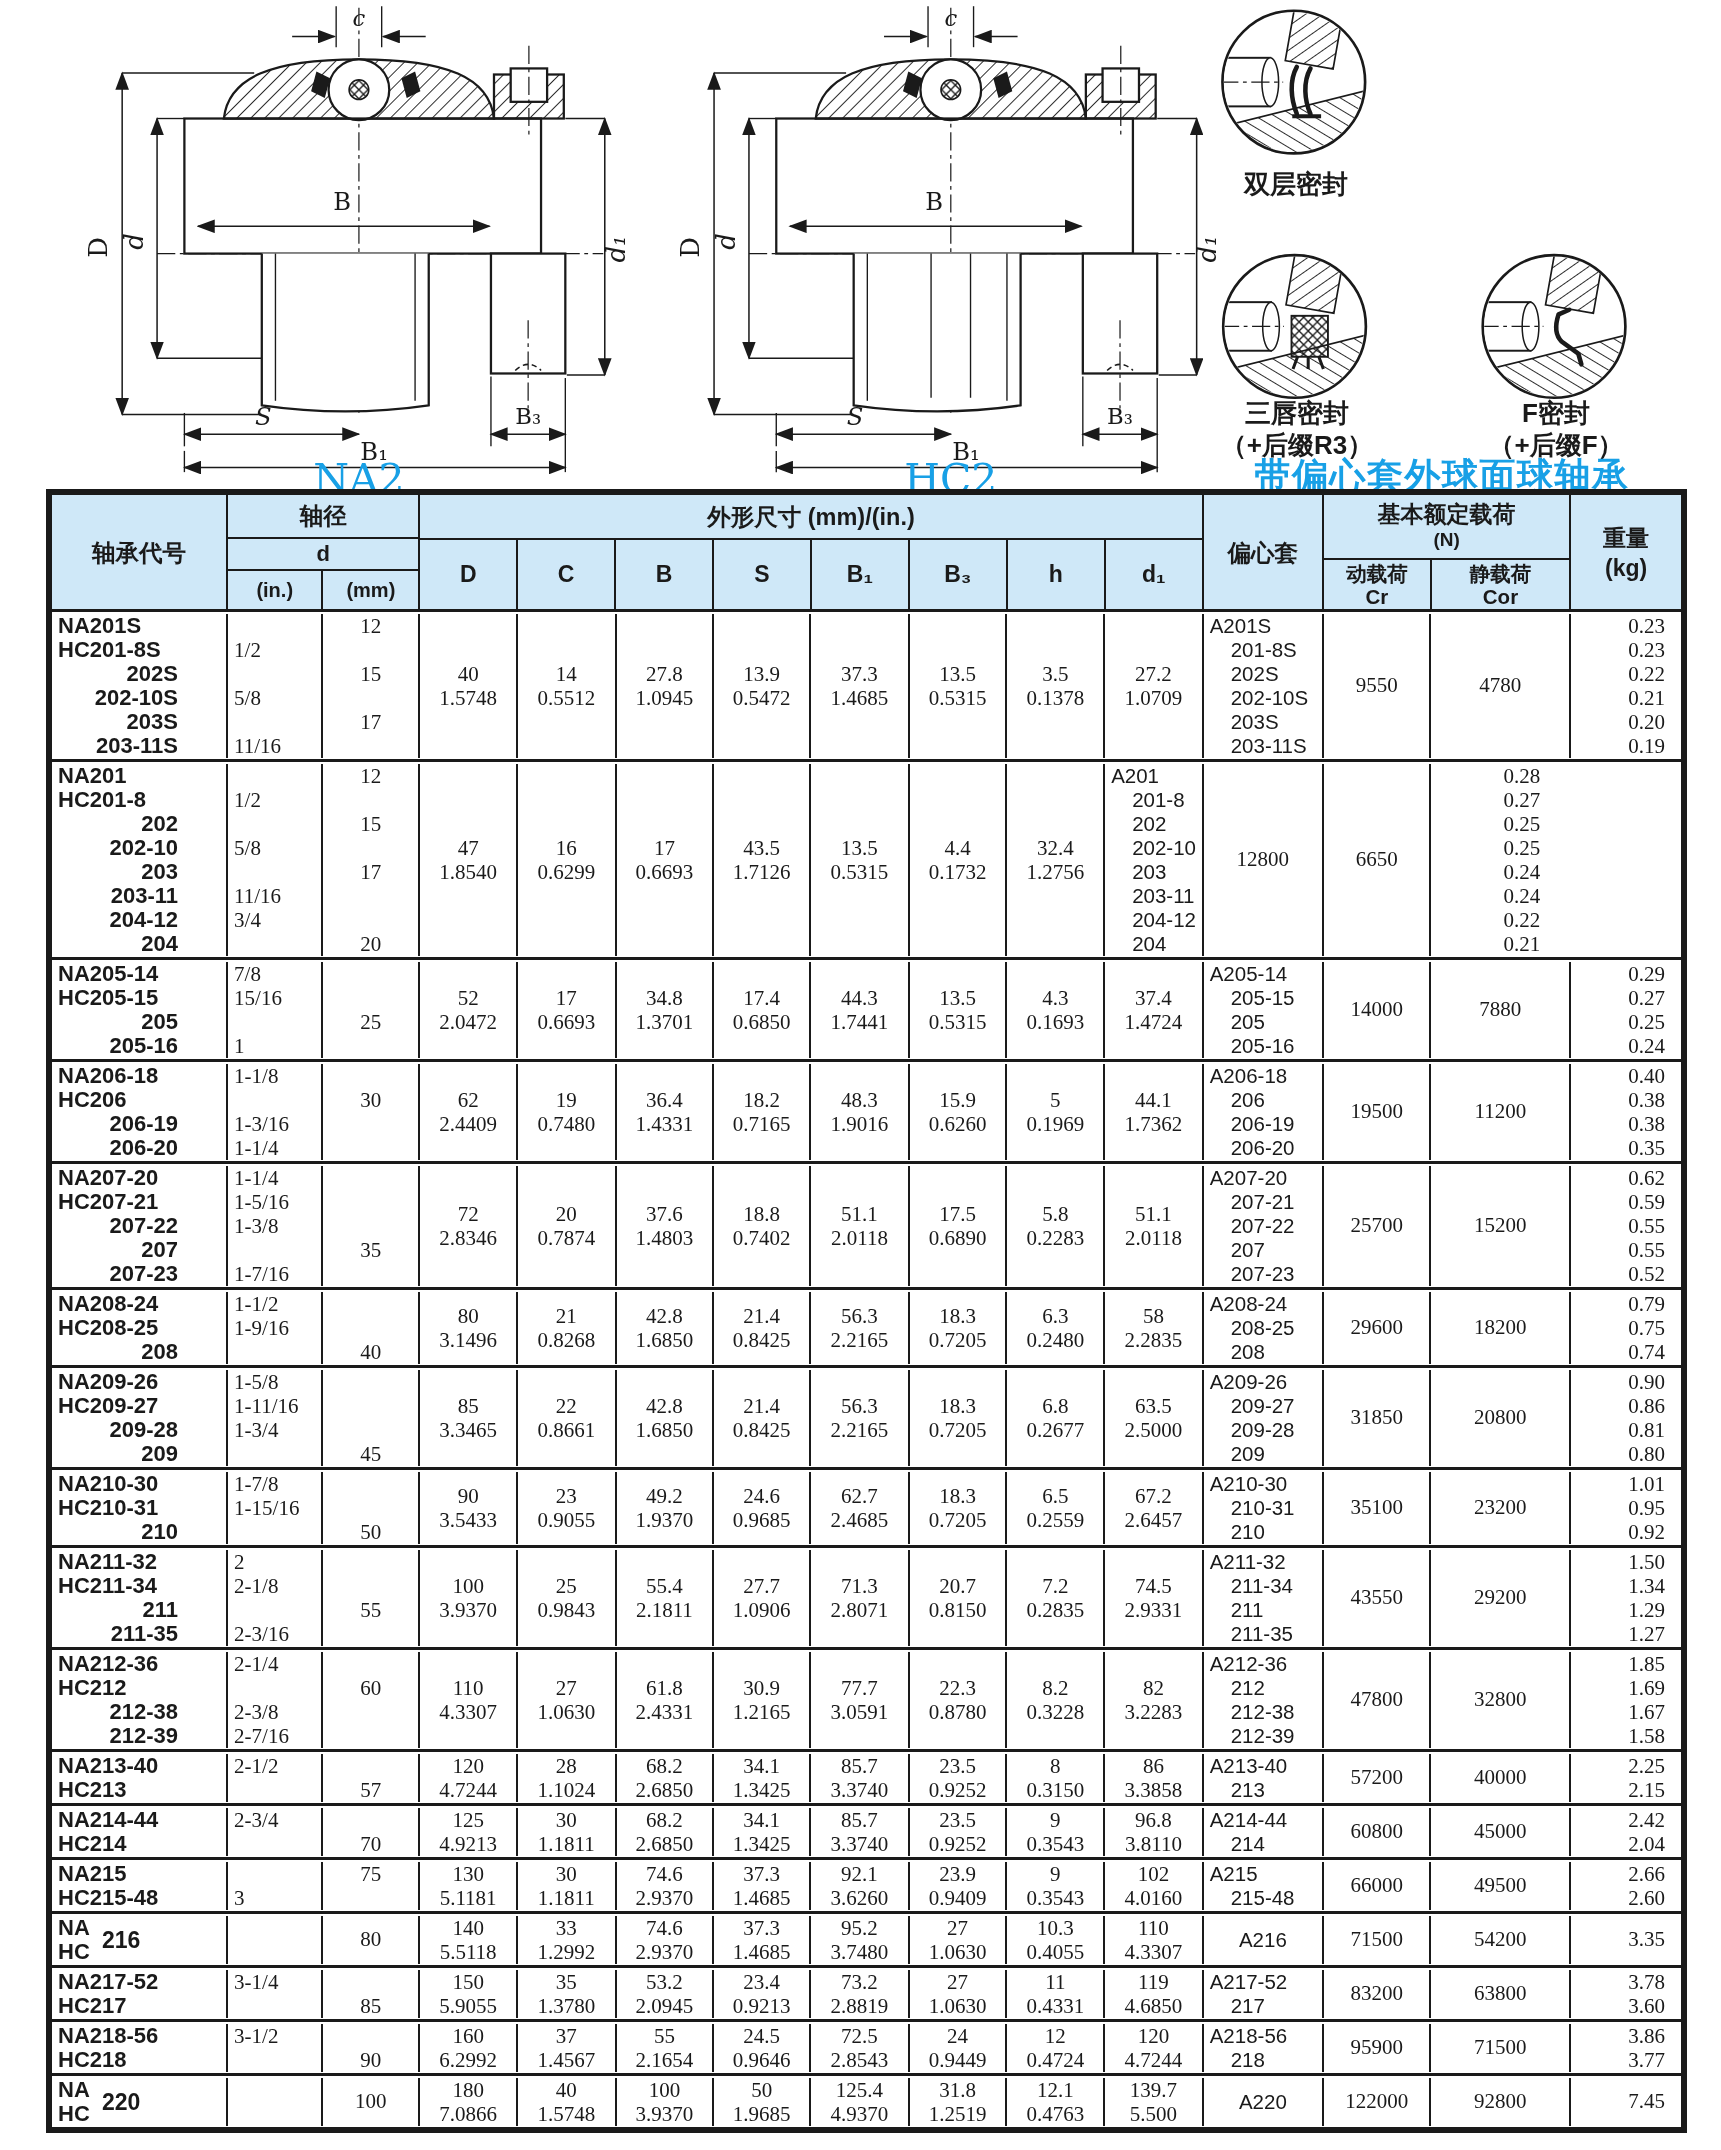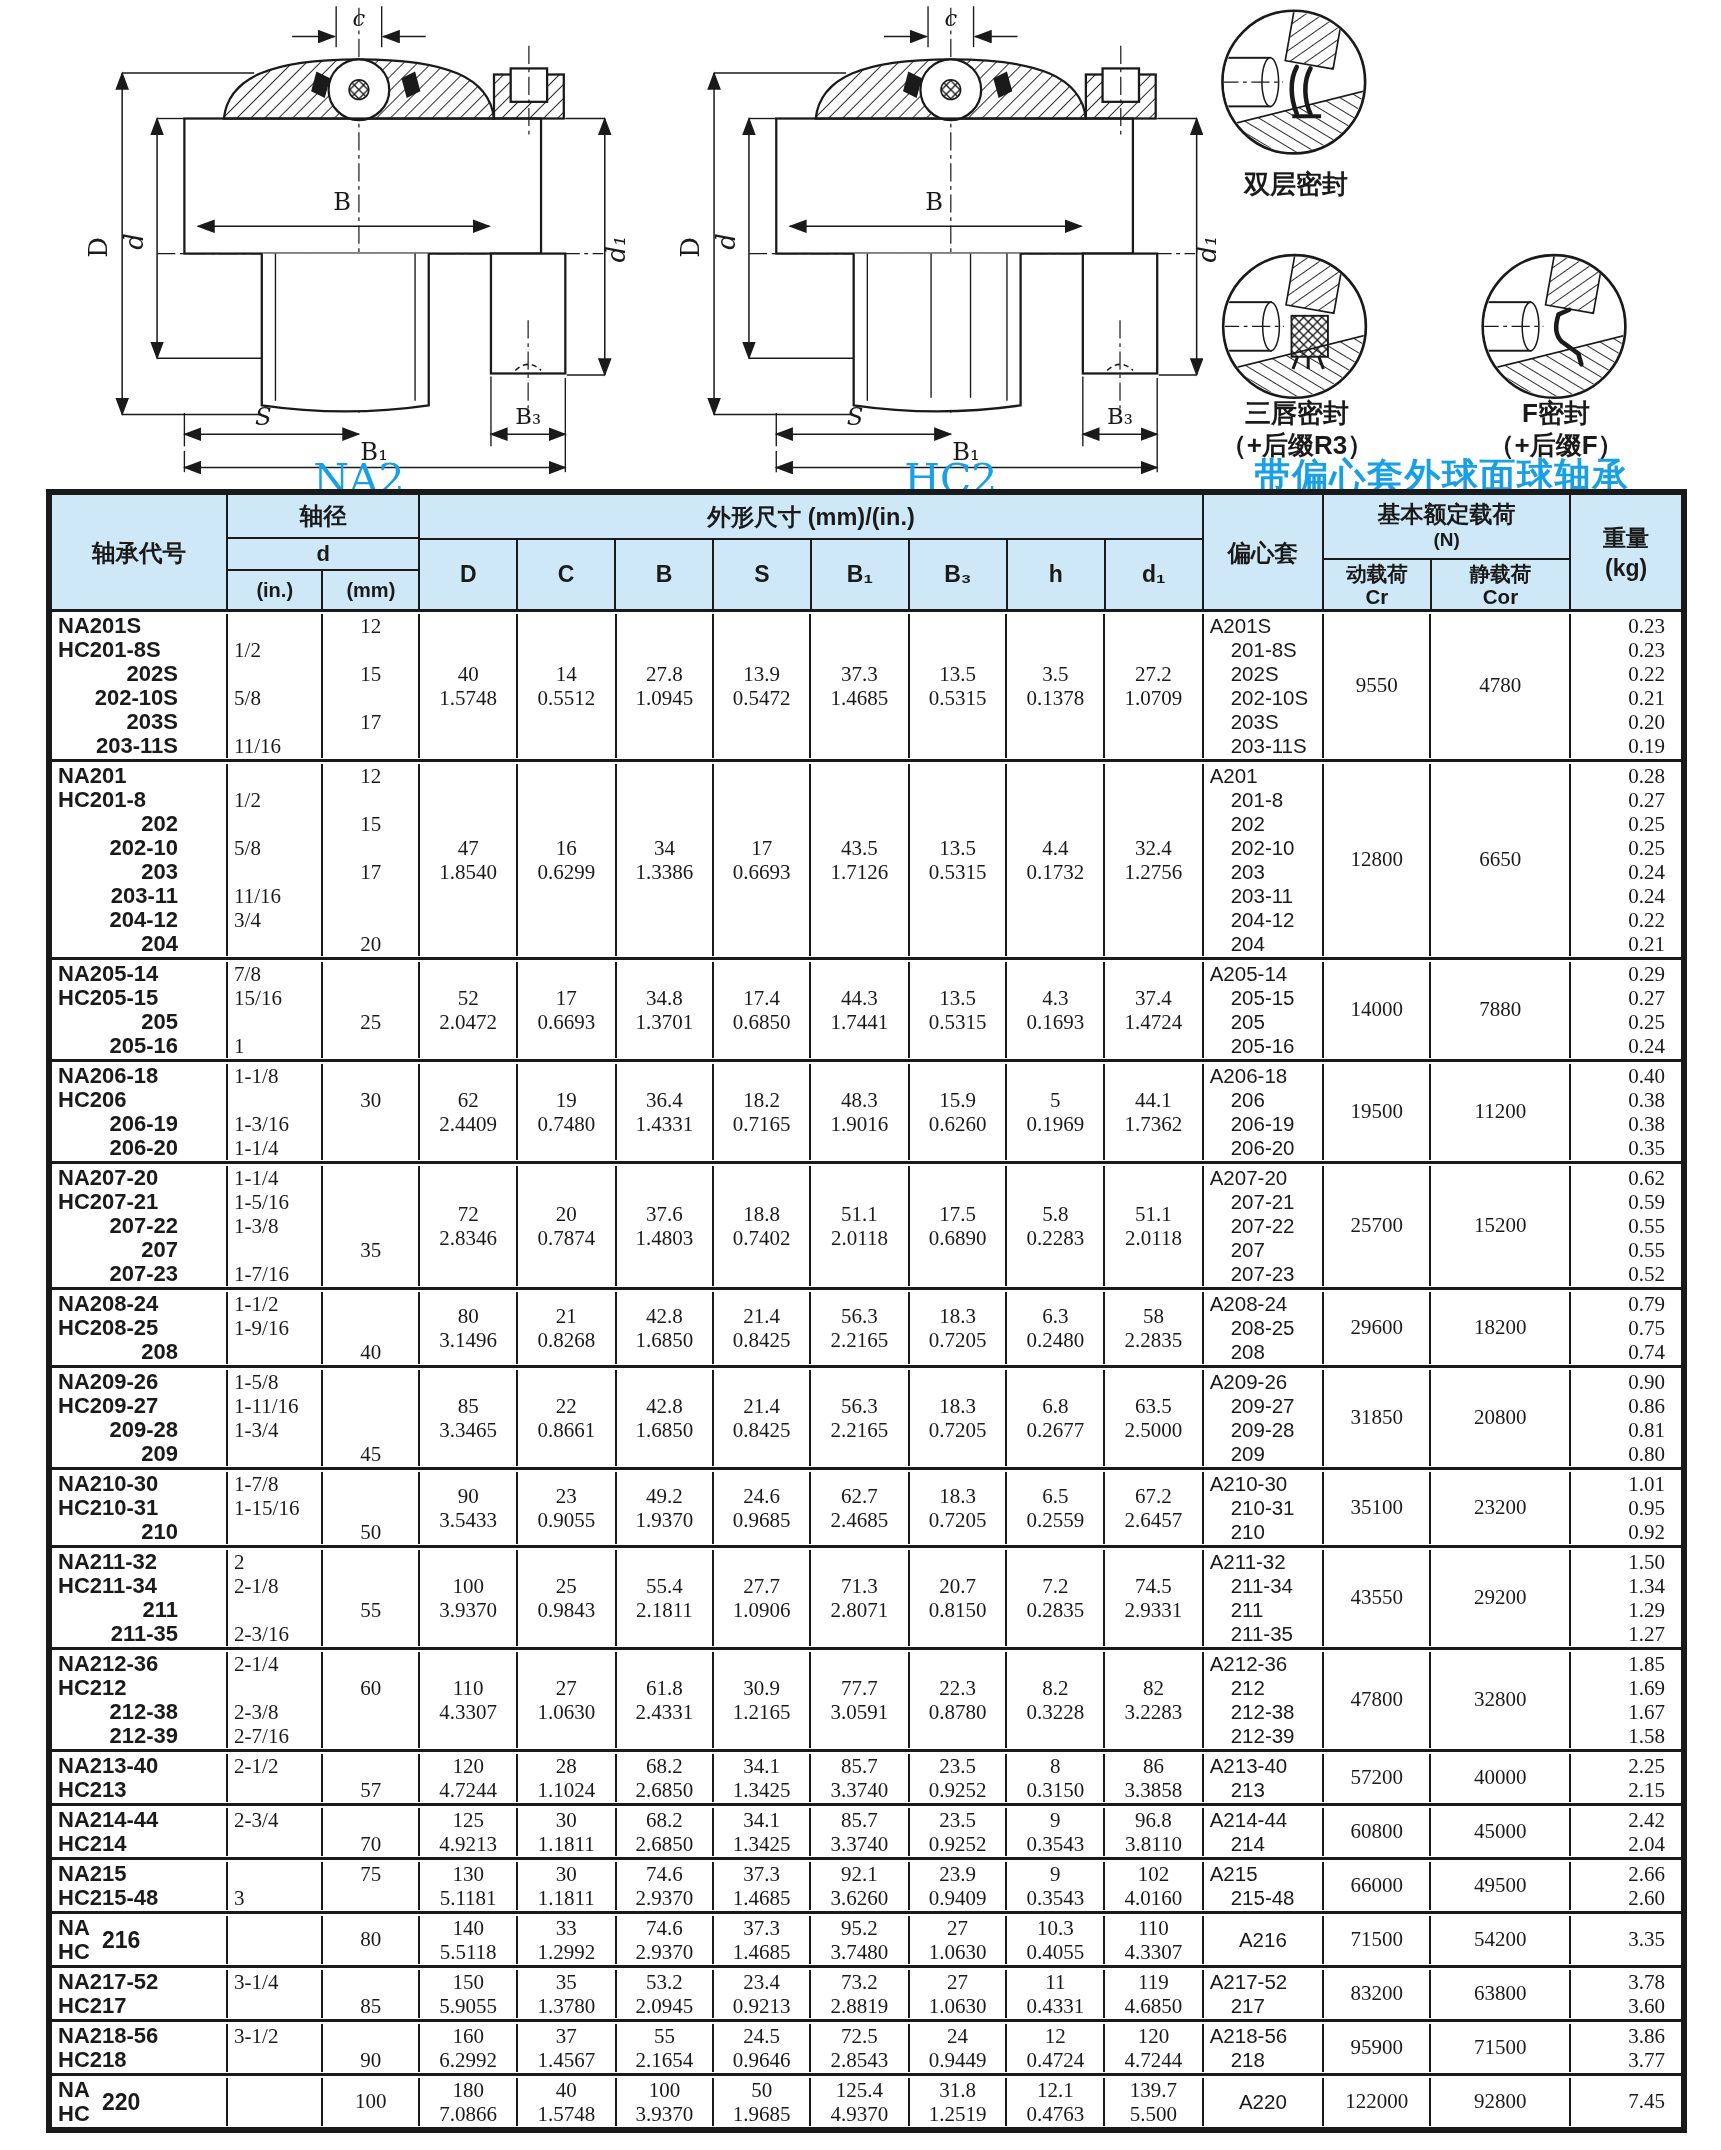--- a/index.html
+++ b/index.html
@@ -426,24 +426,20 @@
         </div>
         <div class="cell serif dimcol">
           <div class="ln">47</div>
           <div class="ln">1.8540</div>
         </div>
         <div class="cell serif dimcol">
           <div class="ln">16</div>
           <div class="ln">0.6299</div>
         </div>
         <div class="cell serif dimcol">
-          <div class="ln">34</div>
-          <div class="ln">1.3386</div>
-        </div>
-        <div class="cell serif dimcol">
           <div class="ln">17</div>
           <div class="ln">0.6693</div>
         </div>
         <div class="cell serif dimcol">
           <div class="ln">43.5</div>
           <div class="ln">1.7126</div>
         </div>
         <div class="cell serif dimcol">
           <div class="ln">13.5</div>
           <div class="ln">0.5315</div>

